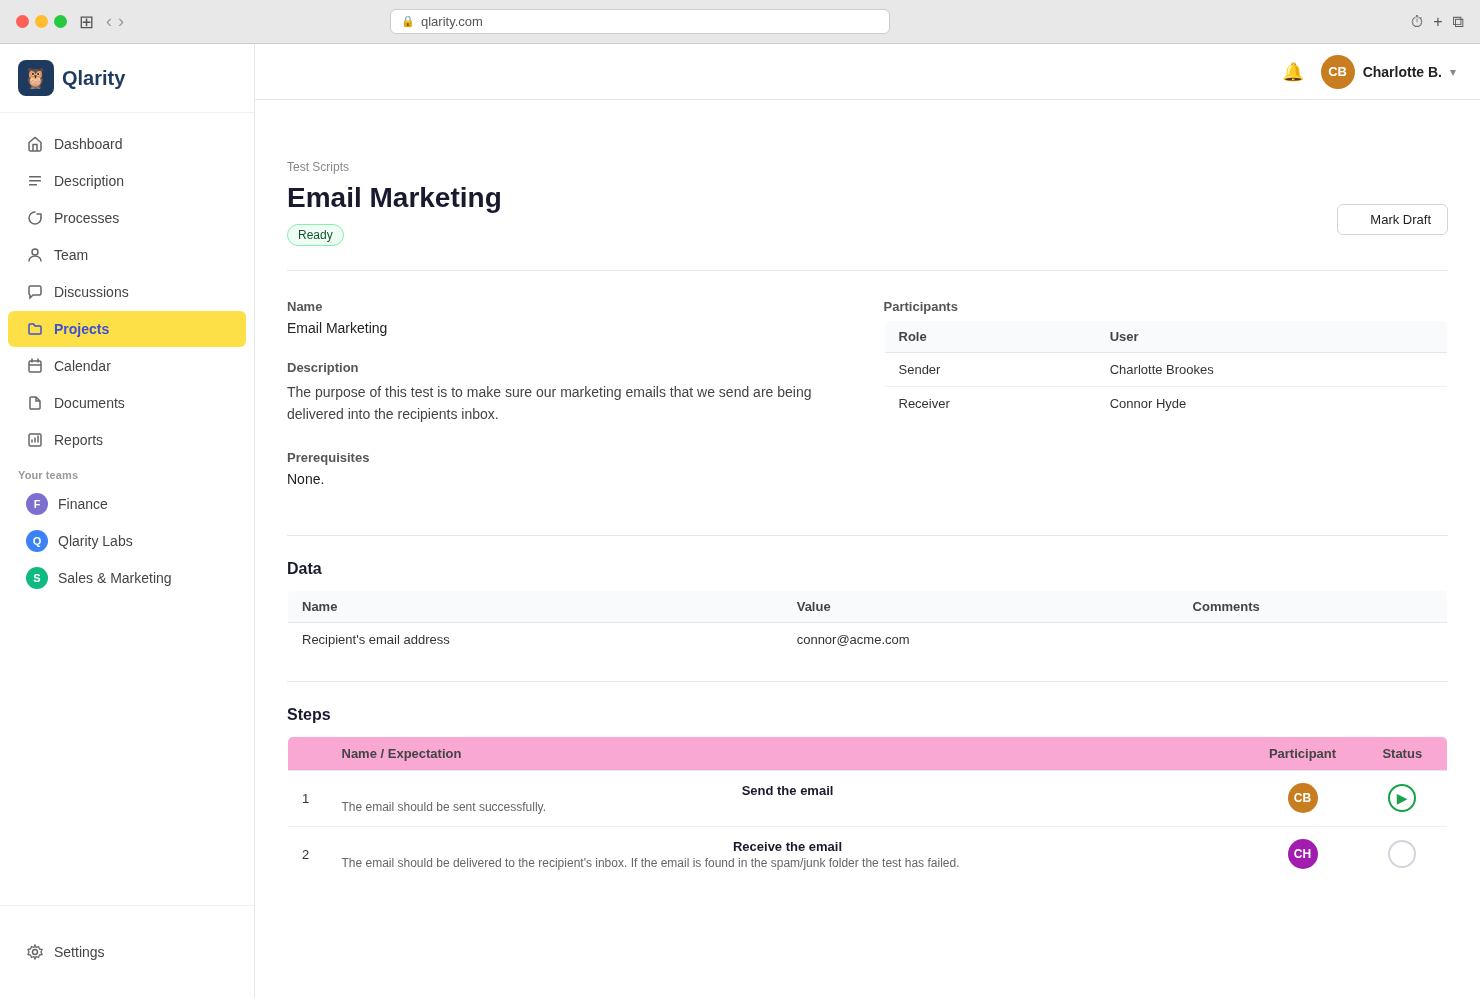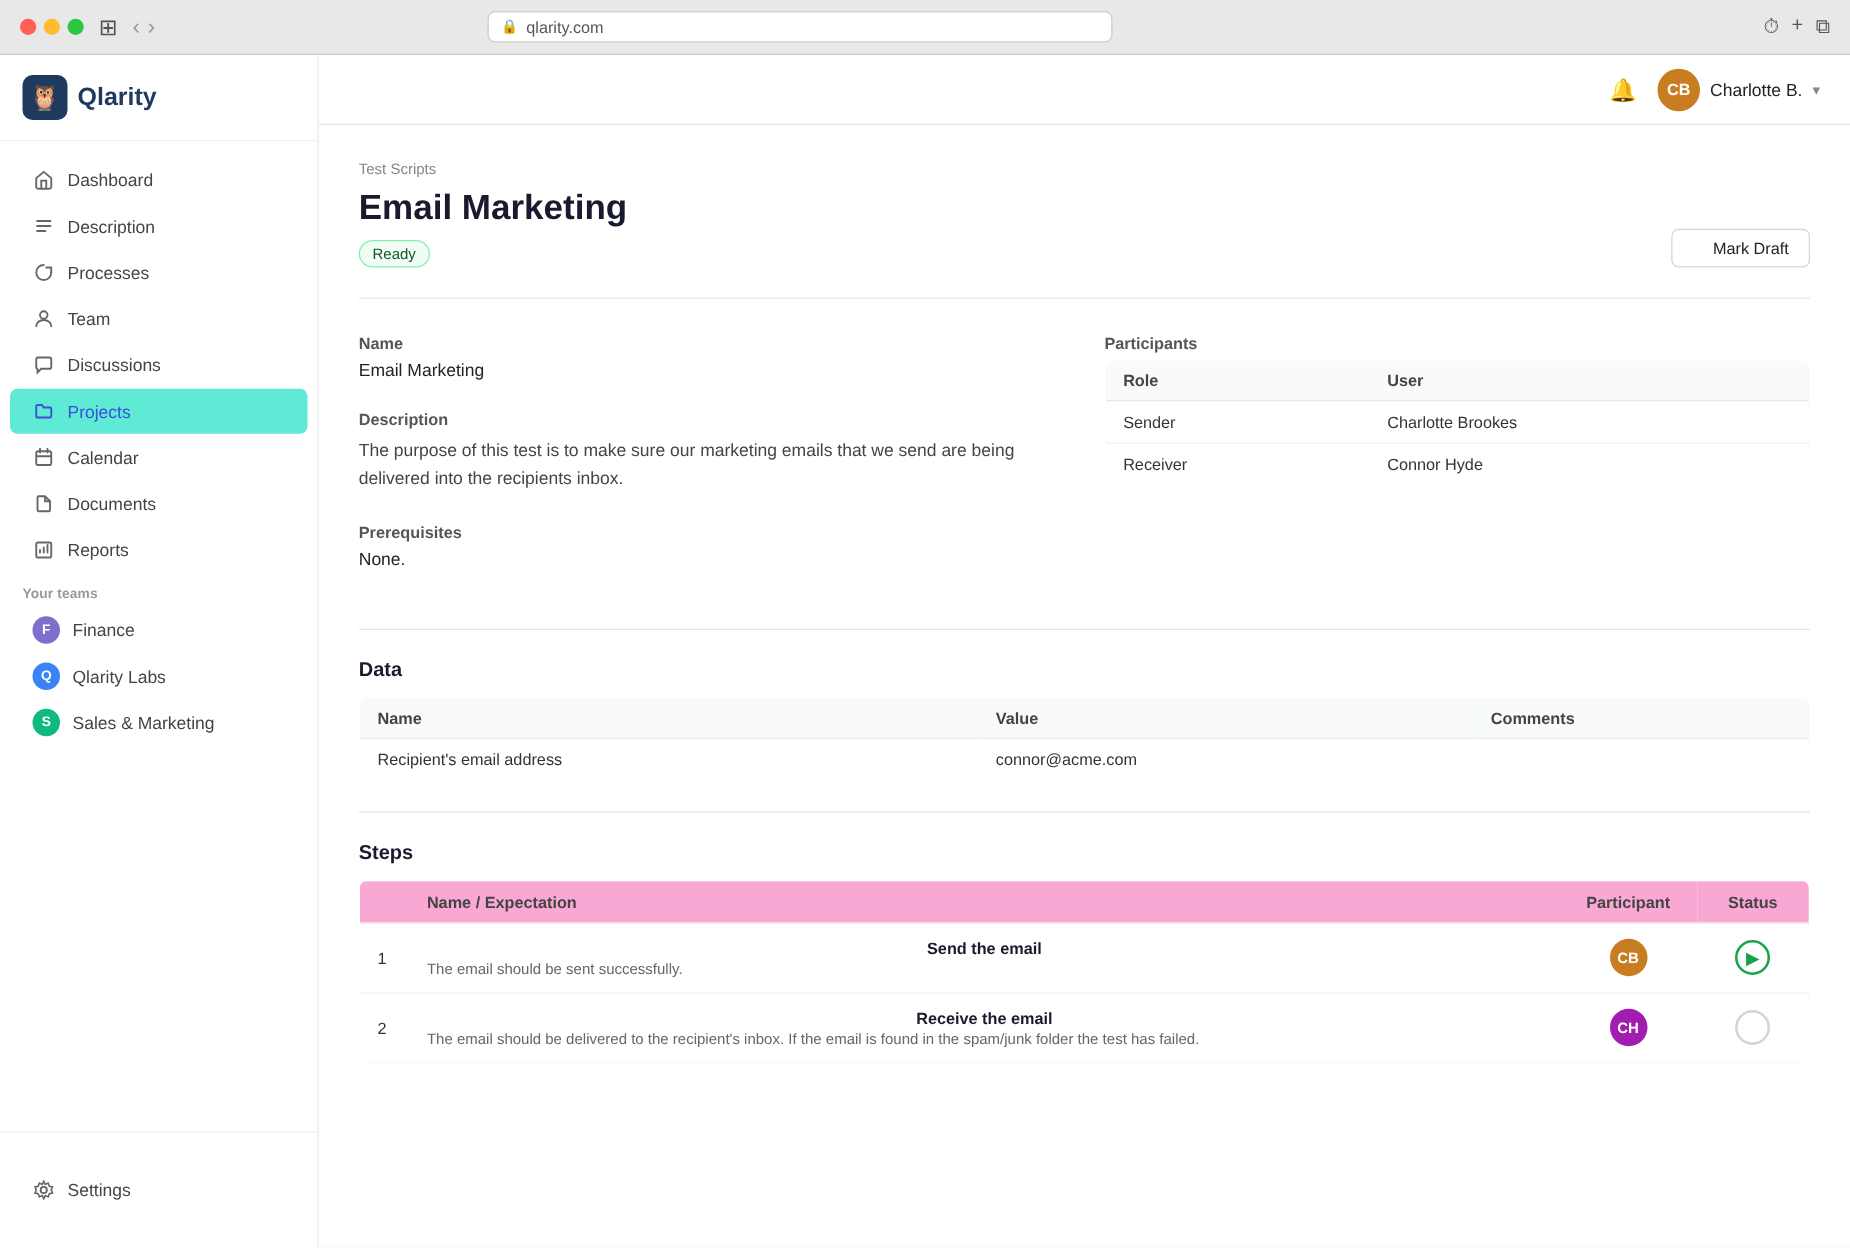--- a/index.html
+++ b/index.html
@@ -58,21 +58,21 @@
     .logo-text { font-size: 20px; font-weight: 700; color: #1e3a5f; }
 
     .sidebar-nav { flex: 1; padding: 12px 0; overflow-y: auto; }
     .nav-item {
       display: flex; align-items: center; gap: 10px;
       padding: 9px 18px;
       cursor: pointer; color: #444; font-size: 14px;
       border-radius: 6px; margin: 1px 8px;
       transition: background 0.1s;
     }
-    .nav-item.active { background: #5eead4; color: #3b4fd8; font-weight: 400; }
+    .nav-item.active { background: #fde047; color: #3b4fd8; font-weight: 700; }
     .nav-icon { width: 18px; height: 18px; display: flex; align-items: center; justify-content: center; flex-shrink: 0; color: #666; }
     .nav-item.active .nav-icon { color: #3b4fd8; }
 
     .sidebar-section-label {
       font-size: 11px; color: #999; font-weight: 600;
       padding: 10px 18px 4px;
       text-transform: none; letter-spacing: 0.01em;
     }
     .team-item {
       display: flex; align-items: center; gap: 10px;
@@ -91,21 +91,21 @@
     .app-header {
       height: 56px; background: #fff;
       border-bottom: 1px solid #e5e7eb;
       display: flex; align-items: center;
       padding: 0 24px; gap: 16px;
       justify-content: flex-end;
     }
     .header-bell { font-size: 18px; color: #555; cursor: pointer; }
     .header-user { display: flex; align-items: center; gap: 8px; cursor: pointer; }
     .user-avatar { width: 34px; height: 34px; border-radius: 50%; background: #c77d20; display: flex; align-items: center; justify-content: center; font-size: 13px; font-weight: 700; color: #fff; }
-    .user-name { font-size: 14px; font-weight: 400; }
+    .user-name { font-size: 14px; font-weight: 700; }
 
     
     .main-wrapper { flex: 1; display: flex; flex-direction: column; overflow: hidden; }
     .main-content { flex: 1; overflow-y: auto; padding: 28px 32px; background: #fff; }
 
     .breadcrumb { font-size: 12px; color: #888; margin-bottom: 8px; }
     .page-title { font-size: 28px; font-weight: 700; color: #1a1a2e; margin-bottom: 10px; }
 
     .status-badge {
       display: inline-block; padding: 3px 10px; border-radius: 12px;
@@ -189,21 +189,21 @@
       display: flex; align-items: center; justify-content: center;
       color: #16a34a; font-size: 14px;
     }
     .status-empty {
       width: 28px; height: 28px; border-radius: 50%;
       border: 2px solid #d1d5db;
       display: flex; align-items: center; justify-content: center;
     }
 
     
-    .page-header-row { position: relative; display: flex; align-items: flex-end; justify-content: space-between; }
+    .page-header-row { position: relative; display: flex; align-items: center; justify-content: space-between; margin-top: 32px; }
     .page-header-left { }
   </style>
 </head>
 <body>
 
 <div class="browser-chrome">
   <div class="traffic-lights">
     <div class="tl red"></div>
     <div class="tl yellow"></div>
     <div class="tl green"></div>

